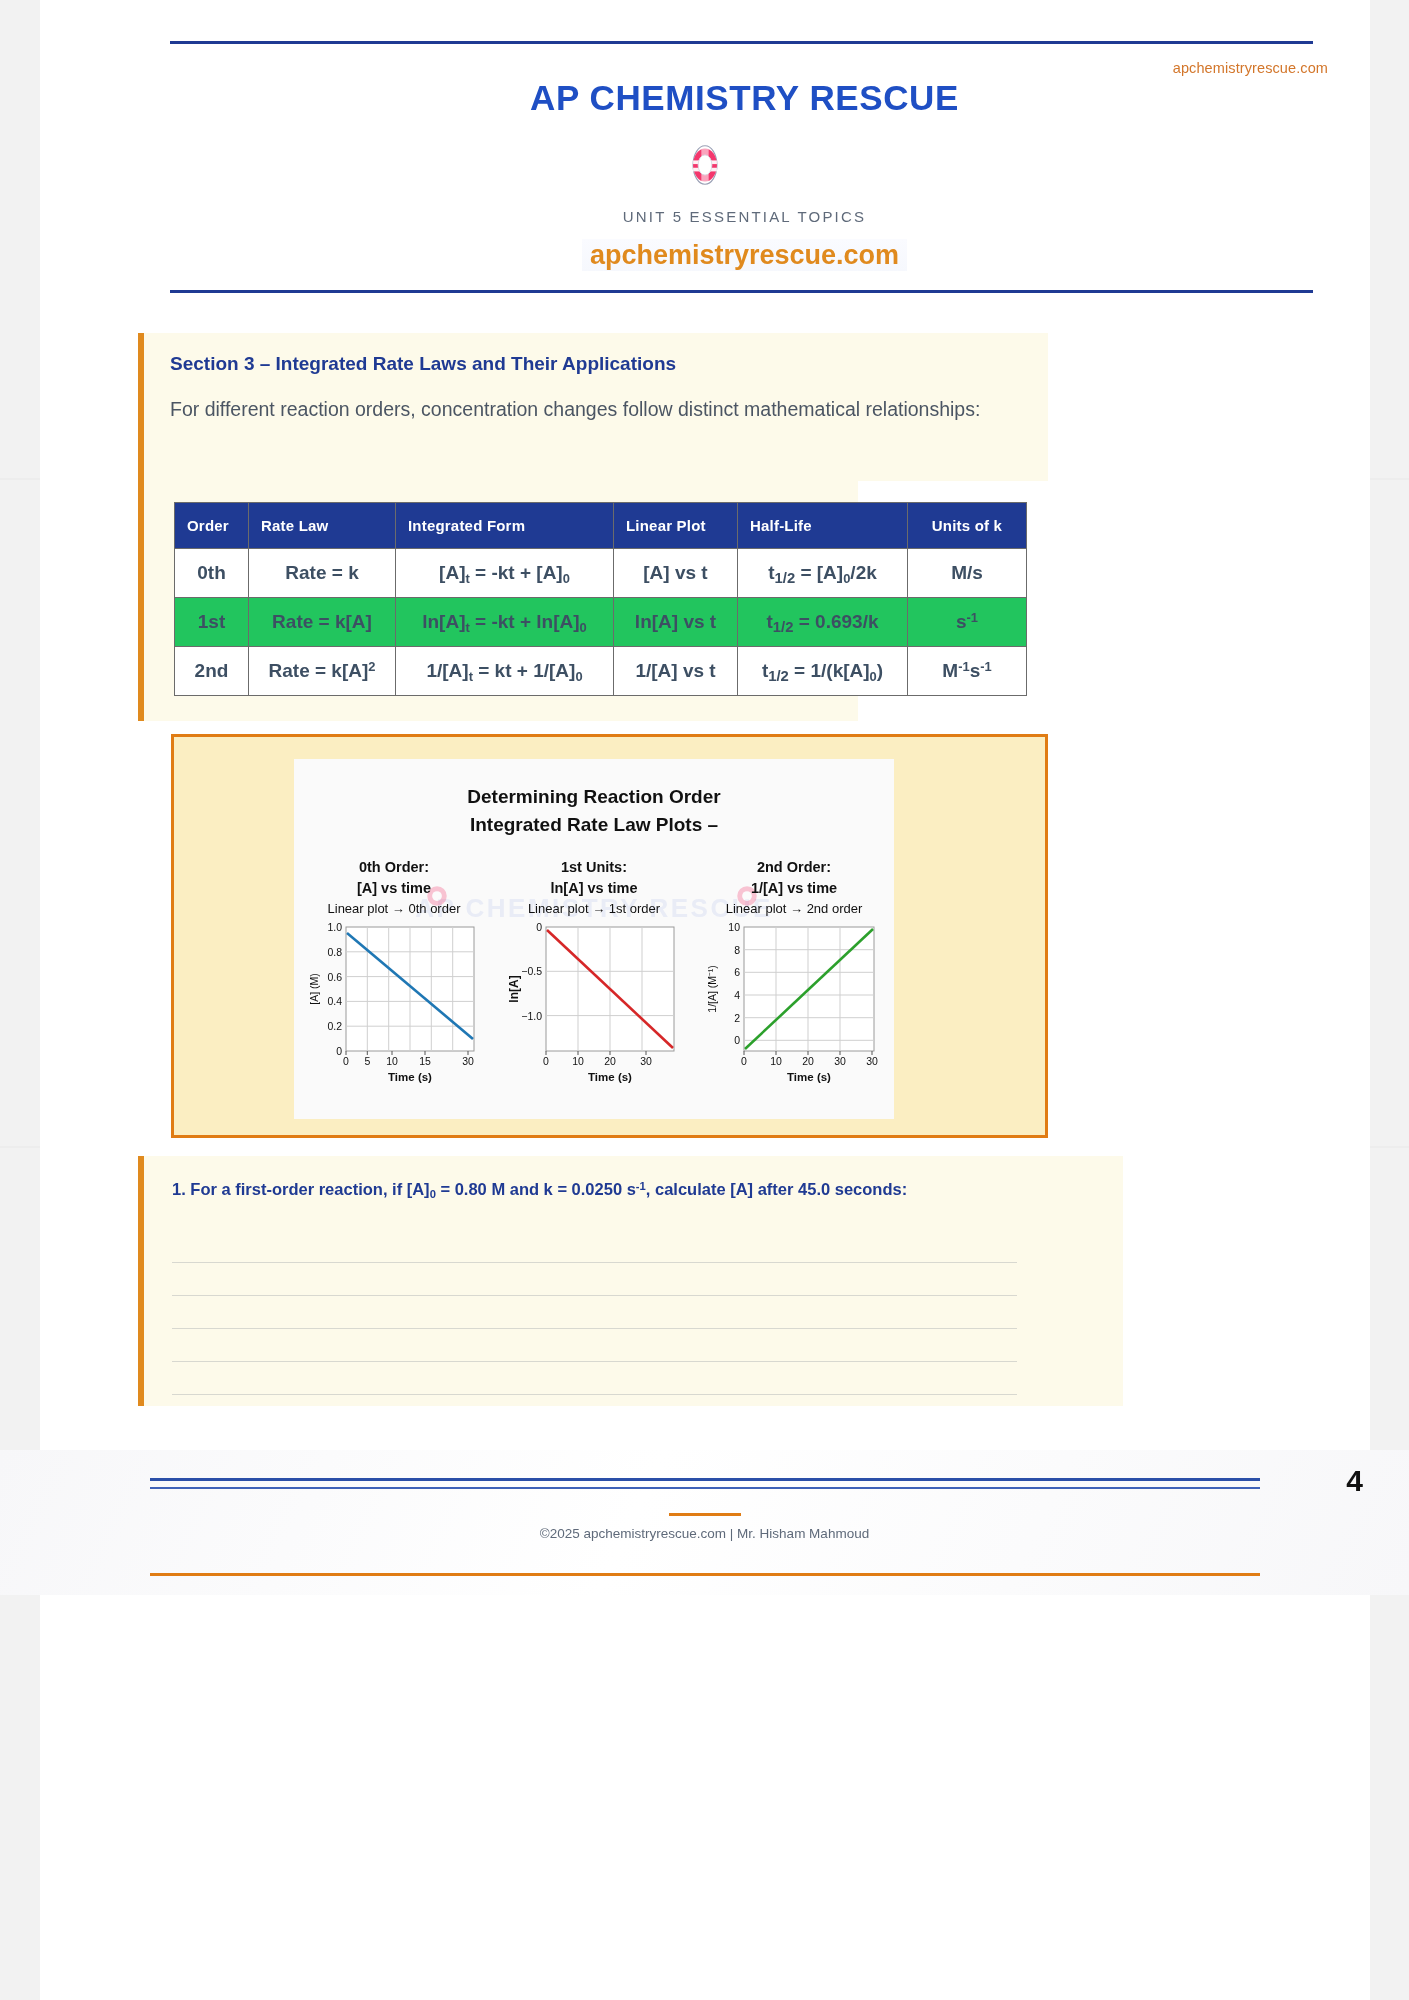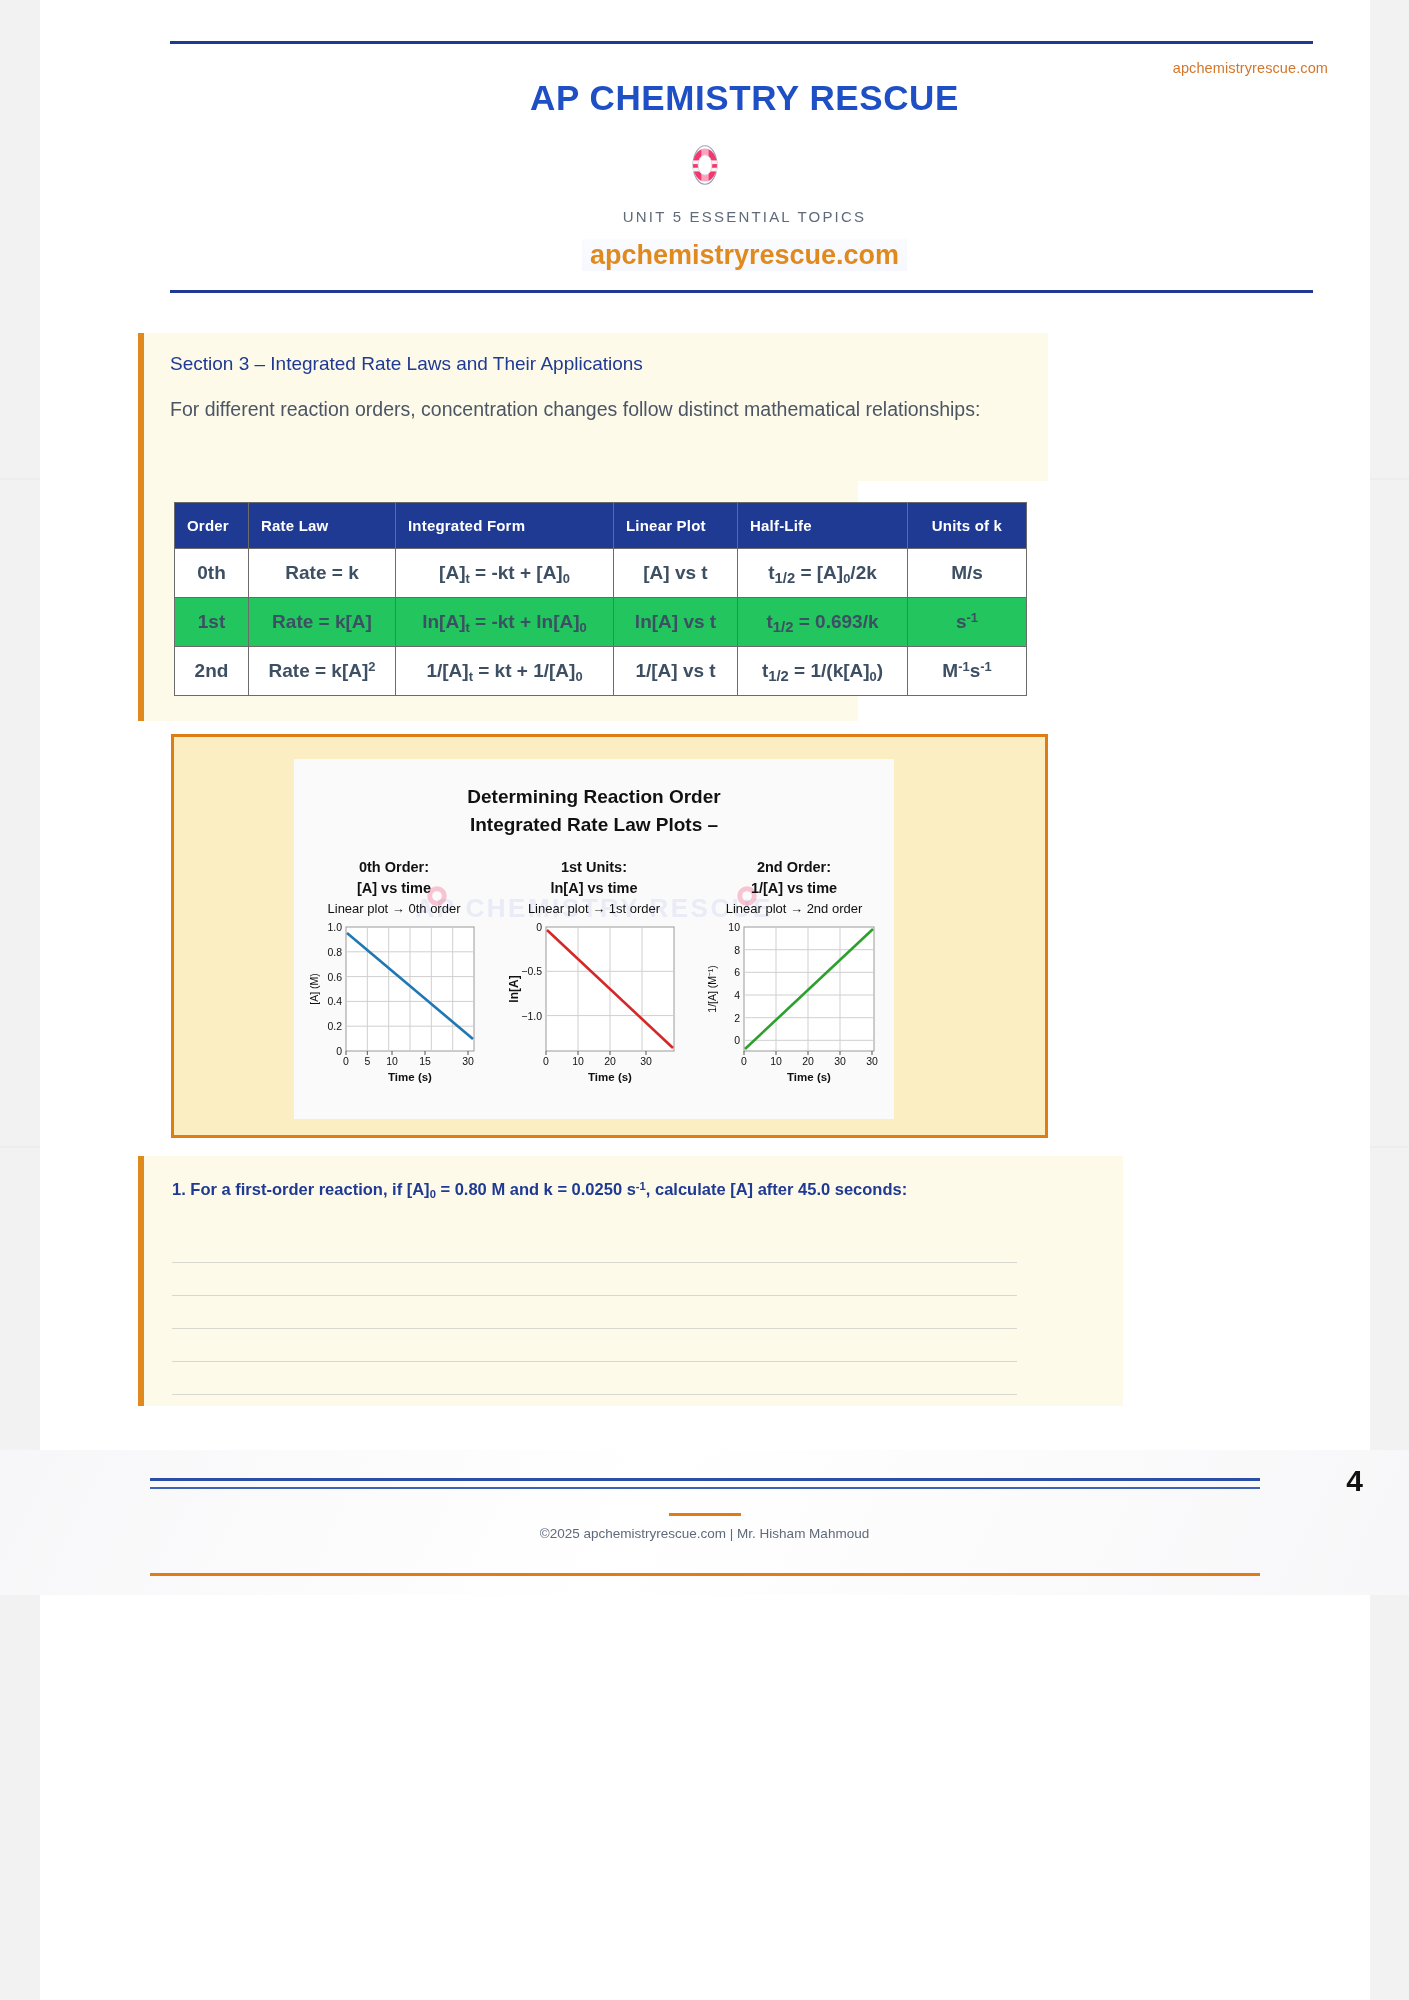--- a/index.html
+++ b/index.html
@@ -60,21 +60,21 @@
   }
   .sitename span { background:linear-gradient(180deg,#fafbff 0%,#f6f8fd 100%); padding:1px 8px; }
 
   
   .sec-block {
     position:absolute; left:98px; top:333px; width:910px; min-height:148px;
     background:#fdfaea; border-left:6px solid #e08a1e;
   }
   .sec-title {
     position:absolute; left:26px; top:20px;
-    font-size:19px; font-weight:normal; color:#1f3a93;
+    font-size:19px; font-weight:bold; color:#1f3a93;
   }
   .sec-text {
     position:absolute; left:26px; top:60px; width:840px;
     font-size:19.5px; color:#4b5563; line-height:1.65;
   }
 
   
   .tbl-wrap {
     position:absolute; left:98px; top:481px; width:720px; height:240px;
     background:#fdfaea; border-left:6px solid #e08a1e;

